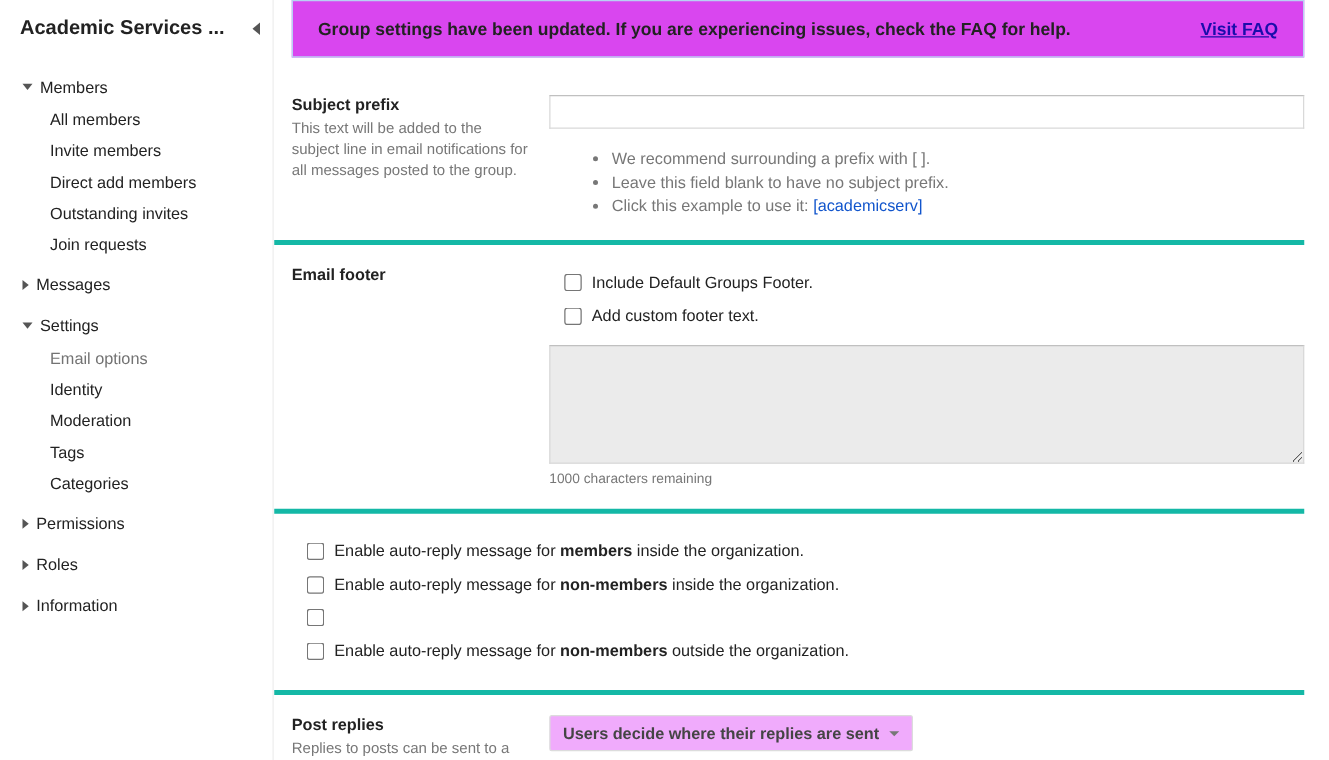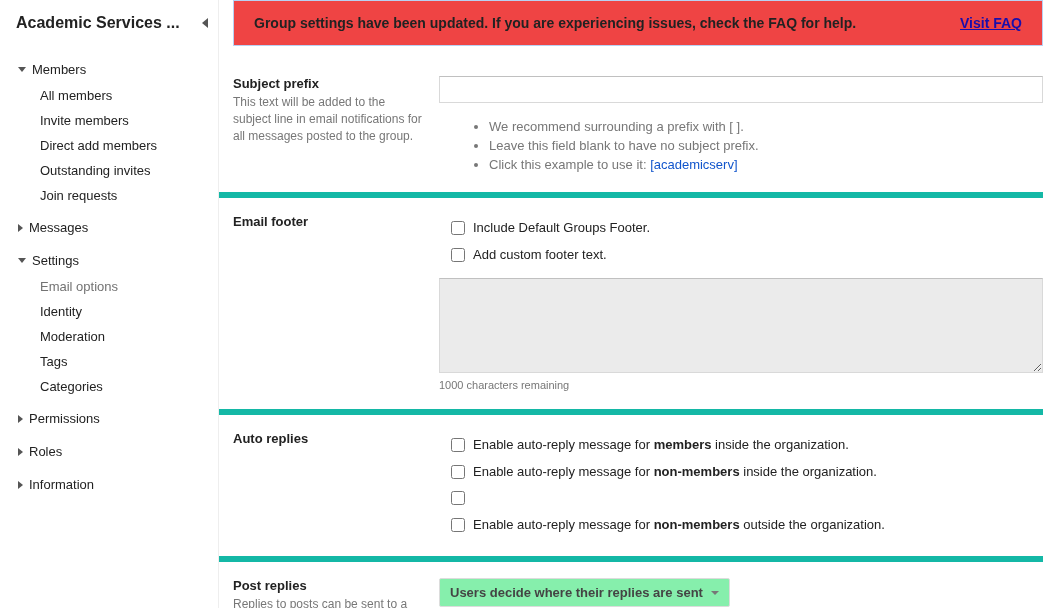--- a/index.html
+++ b/index.html
@@ -11,38 +11,38 @@
   .chevron-left { width: 0; height: 0; border-top: 5px solid transparent; border-bottom: 5px solid transparent; border-right: 6px solid #555; margin-right: 4px; cursor: pointer; }
   .nav { padding-left: 18px; }
   .nav-section { margin-top: 6px; }
   .nav-parent { display: flex; align-items: center; padding: 6px 0; cursor: pointer; color: #222; }
   .nav-parent .tri { width: 0; height: 0; margin-right: 6px; }
   .tri.down { border-left: 4px solid transparent; border-right: 4px solid transparent; border-top: 5px solid #555; }
   .tri.right { border-top: 4px solid transparent; border-bottom: 4px solid transparent; border-left: 5px solid #555; }
   .nav-child { padding: 5px 0 5px 22px; cursor: pointer; color: #222; }
   .nav-child.active { color: #737373; }
   .main { flex: 1; padding-right: 20px; overflow-y: auto; border-left: 1px solid #eee; }
-  .banner { background: #ef4444; border: 1px solid #b8d1f3; margin: 0 0 14px 14px; padding: 14px 20px; display: flex; justify-content: space-between; align-items: center; }
+  .banner { background: #d946ef; border: 1px solid #b8d1f3; margin: 0 0 14px 14px; padding: 14px 20px; display: flex; justify-content: space-between; align-items: center; }
   .banner-text { font-weight: bold; color: #222; font-size: 14px; }
   .banner-link { color: #1a0dab; font-weight: bold; margin-left: 30px; font-size: 14px; }
-  .section { display: flex; border-bottom: 6px solid #14b8a6; padding: 16px 0 18px 14px; }
+  .section { display: flex; border-bottom: 4px solid #14b8a6; padding: 16px 0 18px 14px; }
   .section:first-of-type { padding-top: 10px; }
   .section-left { width: 206px; flex-shrink: 0; padding-right: 14px; }
   .section-title { font-weight: bold; color: #222; margin-bottom: 3px; font-size: 13px; }
   .section-desc { font-size: 12px; color: #777; line-height: 1.4; }
   .section-right { flex: 1; }
   .text-input { width: 100%; height: 27px; border: 1px solid #d9d9d9; border-top-color: #c0c0c0; padding: 3px 6px; font-size: 13px; }
   .bullets { margin-top: 14px; padding-left: 36px; color: #777; font-size: 13px; }
   .bullets li { list-style: disc; margin-left: 14px; padding: 2px 0; }
   .example-link { color: #1155cc; cursor: pointer; }
   .checkbox-row { display: flex; align-items: center; padding: 6px 12px; font-size: 13px; color: #222; }
   .checkbox-row input[type=checkbox] { width: 14px; height: 14px; margin-right: 8px; accent-color: #666; }
   .footer-textarea { width: 100%; height: 95px; border: 1px solid #d9d9d9; border-top-color: #c0c0c0; background: #ebebeb; margin-top: 10px; resize: both; }
   .char-remain { text-align: left; font-size: 11px; color: #777; margin-top: 3px; }
-  .dropdown-btn { display: inline-flex; align-items: center; background: #86efac; border: 1px solid #dcdcdc; color: #444; font-size: 13px; font-weight: bold; padding: 6px 10px; cursor: pointer; border-radius: 2px; }
+  .dropdown-btn { display: inline-flex; align-items: center; background: #f0abfc; border: 1px solid #dcdcdc; color: #444; font-size: 13px; font-weight: bold; padding: 6px 10px; cursor: pointer; border-radius: 2px; }
   .dropdown-btn .tri-dd { width: 0; height: 0; border-left: 4px solid transparent; border-right: 4px solid transparent; border-top: 4px solid #777; margin-left: 8px; }
   .bold { font-weight: bold; }
 </style>
 </head>
 <body>
 
 <div class="layout">
   <div class="sidebar">
     <div class="sidebar-header">
       <h1>Academic Services ...</h1>
@@ -139,23 +139,20 @@
         <label class="checkbox-row">
           <input type="checkbox" style="">
           <span>Add custom footer text.</span>
         </label>
         <textarea class="footer-textarea" disabled="" style=""></textarea>
         <div class="char-remain">1000 characters remaining</div>
       </div>
     </div>
 
     <div class="section">
-      <div class="section-left">
-        <div class="section-title">Auto replies</div>
-      </div>
       <div class="section-right">
         <label class="checkbox-row">
           <input type="checkbox" style="">
           <span><span>Enable auto-reply message for </span><span class="bold">members</span><span> inside the organization.</span></span>
         </label>
         <label class="checkbox-row">
           <input type="checkbox" style="">
           <span><span>Enable auto-reply message for </span><span class="bold">non-members</span><span> inside the organization.</span></span>
         </label>
         <label class="checkbox-row">

